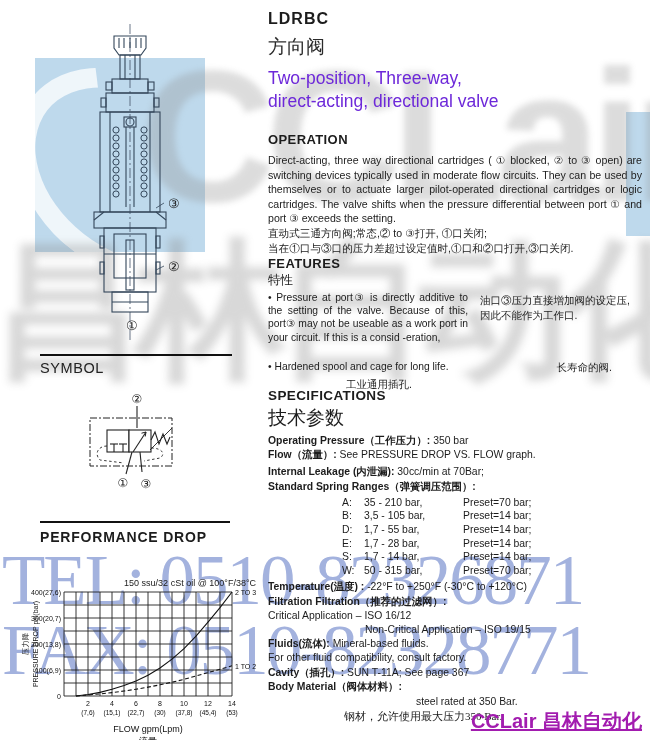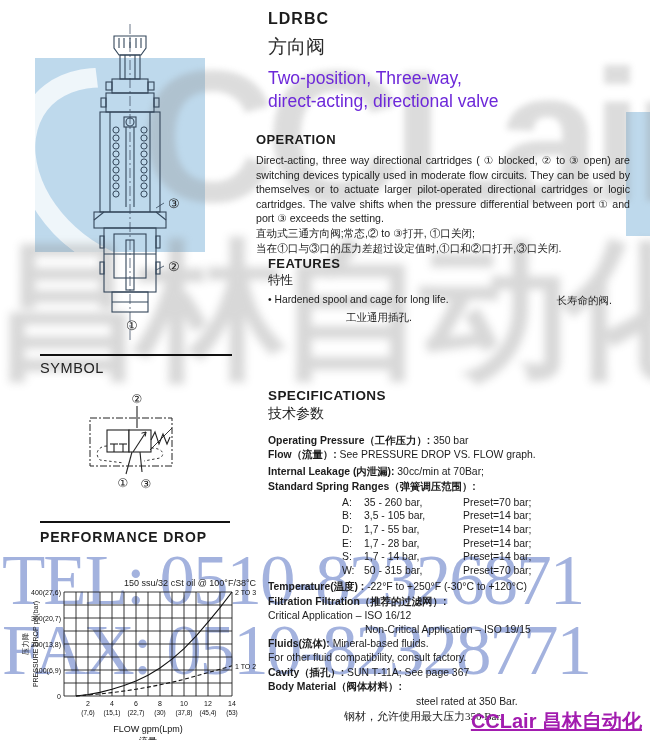--- a/index.html
+++ b/index.html
@@ -72,63 +72,67 @@
 
   <div class="content">
 
     <div class="abs" style="left:268px; top:5px; width:372px;">
       <div class="h1">LDRBC</div>
       <div class="h1cn">方向阀</div>
       <div class="subtitle">Two-position, Three-way,</div>
       <div class="subtitle" style="margin-top:0;">direct-acting, directional valve</div>
     </div>
 
-    <div class="abs" style="left:256px; top:132px; width:374px;">
+    <div class="abs" style="left:268px; top:132px; width:374px;">
       <div class="sec-h">OPERATION</div>
       <div class="body-txt" style="margin-top:6px;">Direct-acting, three way directional cartridges ( ① blocked, ② to ③ open) are switching devices typically used in moderate flow circuits. They can be used by themselves or to actuate larger pilot-operated directional cartridges or logic cartridges. The valve shifts when the pressure differential between port ① and port ③ exceeds the setting.</div>
       <div class="cn-line">直动式三通方向阀;常态,② to ③打开, ①口关闭;</div>
       <div class="cn-line">当在①口与③口的压力差超过设定值时,①口和②口打开,③口关闭.</div>
     </div>
 
     <div class="abs" style="left:268px; top:256px; width:374px;">
       <div class="sec-h">FEATURES</div>
       <div class="sec-hcn">特性</div>
-      <div class="feat-row" style="margin-top:4px;">
+      <div class="feat-row">
+        <div class="feat-en">• Pressure at port③ is directly additive to the setting of the valve. Because of this, port③ may not be useable as a work port in your circuit. If this is a consid -eration,</div>
+        <div class="feat-cn" style="padding-top:2px;">油口③压力直接增加阀的设定压, 因此不能作为工作口.</div>
+      </div>
+      <div class="feat-row" style="margin-top:16px;">
         <div class="feat-en" style="text-align:left;">• Hardened spool and cage for long life.</div>
         <div class="feat-cn right">长寿命的阀.</div>
       </div>
       <div class="feat-row">
         <div class="feat-cn right">工业通用插孔.</div>
       </div>
     </div>
 
     <div class="abs" style="left:268px; top:388px; width:376px;">
       <div class="sec-h" style="font-size:13.5px;">SPECIFICATIONS</div>
-      <div style="font-size:14px; margin:2px 0 11px 0;font-family:Liberation Serif, serif;">技术参数</div>
+      <div style="font-size:19px; margin:2px 0 3px 0;font-family:Liberation Serif, serif;">技术参数</div>
 
       <div class="spec-line">
         <b>Operating Pressure（工作压力）:</b>
         <span>350 bar</span>
       </div>
       <div class="spec-line">
         <b>Flow（流量）:</b>
         <span>See PRESSURE DROP VS. FLOW graph.</span>
       </div>
       <div class="spec-line" style="margin-top:3px;">
         <b>Internal Leakage (内泄漏):</b>
         <span>30cc/min at 70Bar;</span>
       </div>
       <div class="spec-line">
         <b>Standard Spring Ranges（弹簧调压范围）:</b>
       </div>
 
       <div style="margin-top:2px;">
         <div class="spring-row">
           <span class="spring-code">A:</span>
-          <span class="spring-range">35 - 260 bar,</span>
+          <span class="spring-range">35 - 210 bar,</span>
           <span>Preset=70 bar;</span>
         </div>
         <div class="spring-row">
           <span class="spring-code">B:</span>
           <span class="spring-range">3,5 - 105 bar,</span>
           <span>Preset=14 bar;</span>
         </div>
         <div class="spring-row">
           <span class="spring-code">D:</span>
           <span class="spring-range">1,7 - 55 bar,</span>

